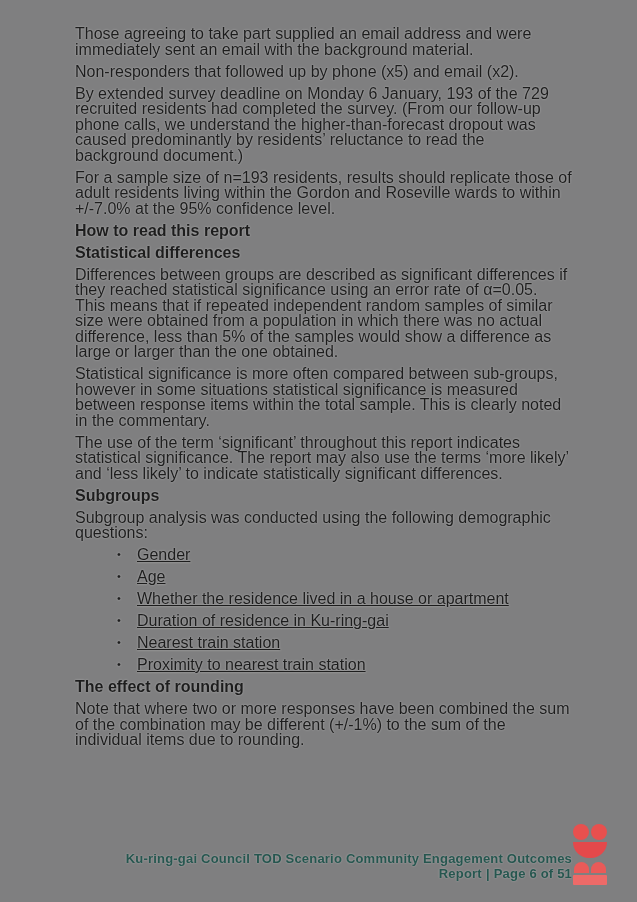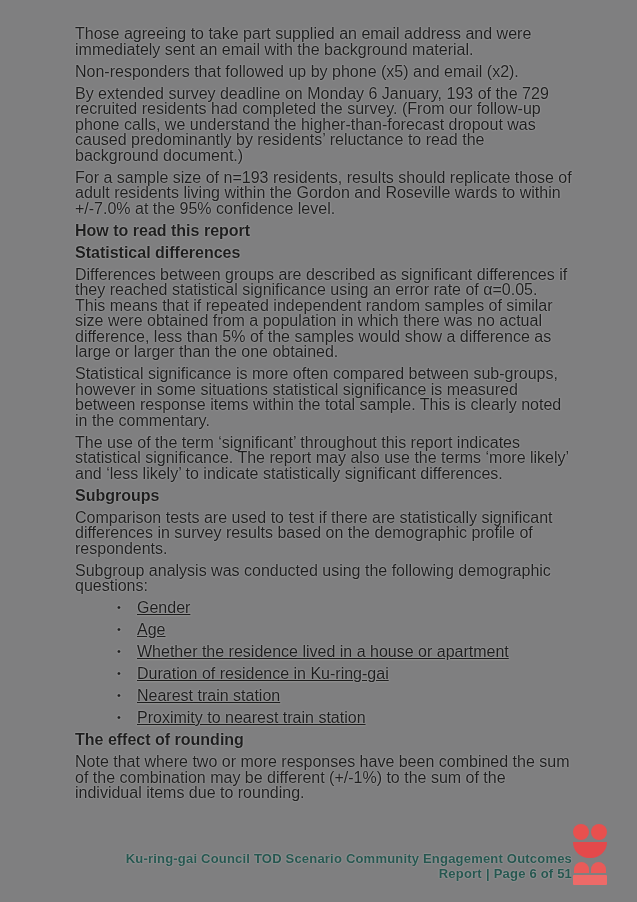--- a/index.html
+++ b/index.html
@@ -119,21 +119,20 @@
 
   <p class="heading">How to read this report</p>
   <p class="heading">Statistical differences</p>
 
   <p>Differences between groups are described as significant differences if they reached statistical significance using an error rate of α=0.05. This means that if repeated independent random samples of similar size were obtained from a population in which there was no actual difference, less than 5% of the samples would show a difference as large or larger than the one obtained.</p>
   <p>Statistical significance is more often compared between sub-groups, however in some situations statistical significance is measured between response items within the total sample. This is clearly noted in the commentary.</p>
   <p>The use of the term ‘significant’ throughout this report indicates statistical significance. The report may also use the terms ‘more likely’ and ‘less likely’ to indicate statistically significant differences.</p>
 
   <p class="heading">Subgroups</p>
 
-  <p>Comparison tests are used to test if there are statistically significant differences in survey results based on the demographic profile of respondents.</p>
   <p>Subgroup analysis was conducted using the following demographic questions:</p>
 
   <ul class="bullet-list">
     <li>Gender</li>
     <li>Age</li>
     <li>Whether the residence lived in a house or apartment</li>
     <li>Duration of residence in Ku-ring-gai</li>
     <li>Nearest train station</li>
     <li>Proximity to nearest train station</li>
   </ul>

